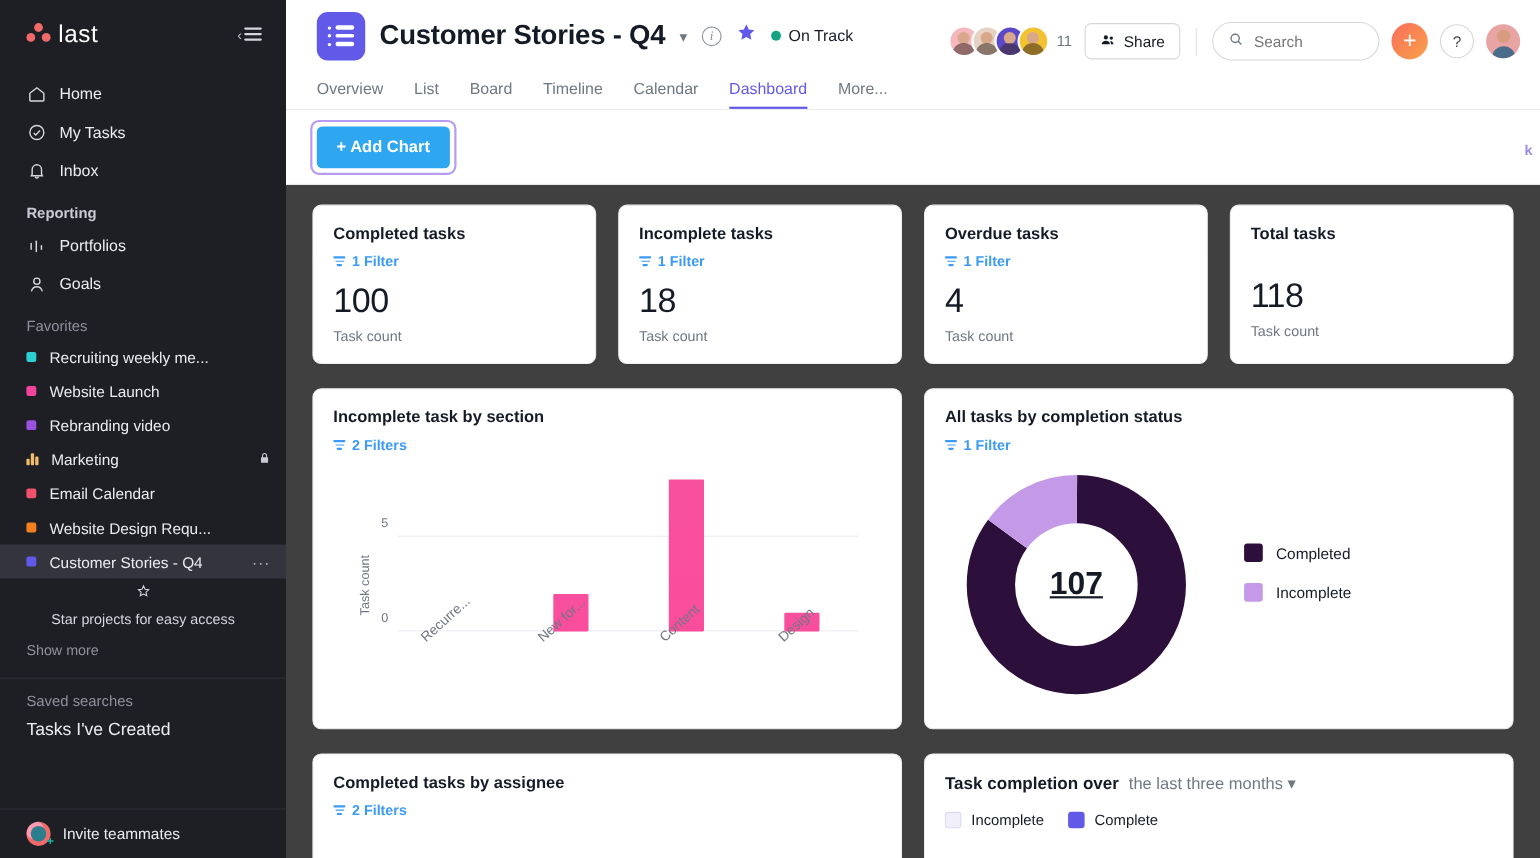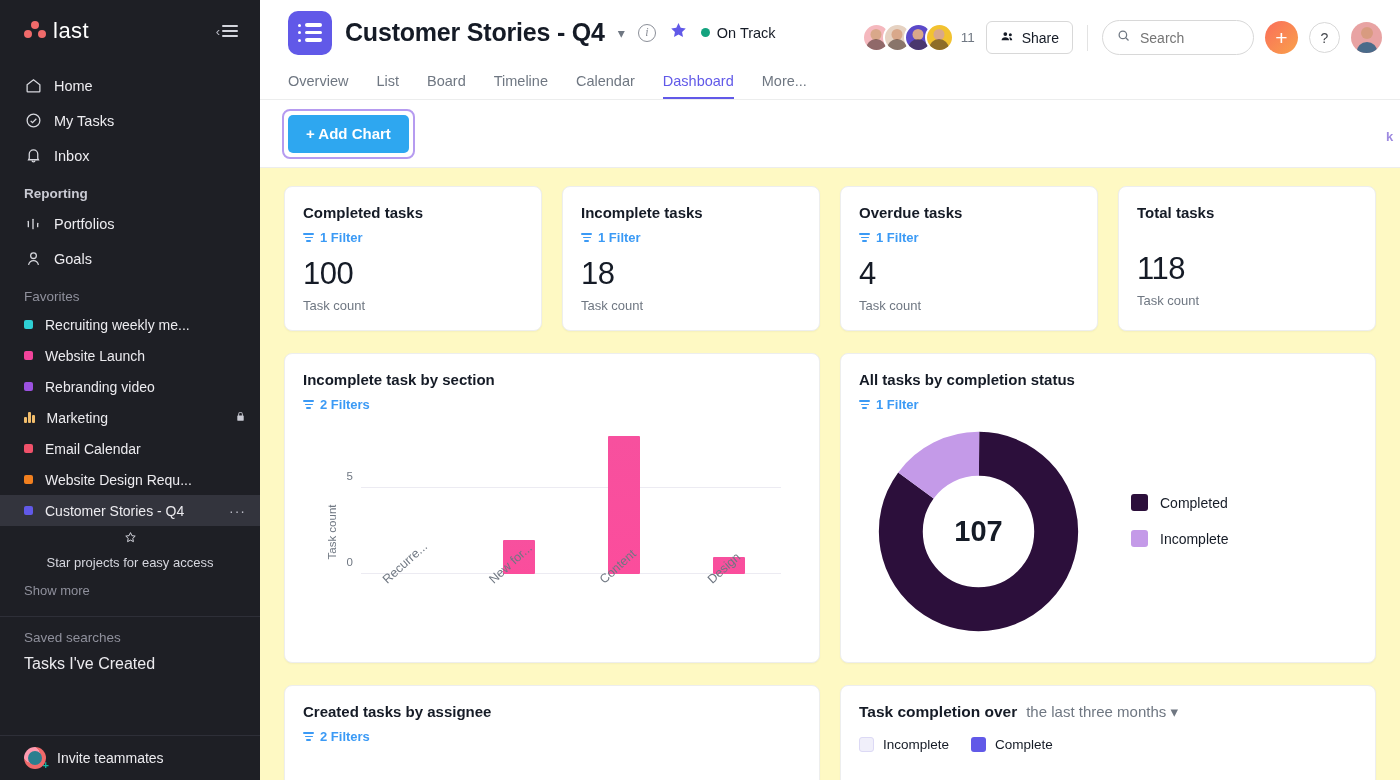--- a/index.html
+++ b/index.html
@@ -164,21 +164,21 @@
   .addchart-wrap { border: 2px solid #b69bf0; border-radius: 8px; padding: 4px; }
   .addchart {
     display: flex; align-items: center; gap: 7px;
     height: 38px; padding: 0 18px; border-radius: 5px;
     background: #2ea7f0; color: #fff; font-size: 15px; font-weight: 700;
     border: 0; cursor: pointer; font-family: "Liberation Sans", sans-serif;
   }
   .edge-ico { position: absolute; right: 4px; top: 29px; font-size: 13px; color: #9e8ae0; font-weight: 700; overflow: hidden; width: 10px; }
 
   
-  .board { flex: 1; background: #fef9c3; padding: 18px 24px 0 24px; overflow: hidden; }
+  .board { flex: 1; background: #404040; padding: 18px 24px 0 24px; overflow: hidden; }
   .row { display: flex; gap: 20px; margin-bottom: 22px; }
   .card {
     background: #fff; border: 1px solid #edeeee; border-radius: 8px;
     box-shadow: 0 1px 2px rgba(0,0,0,.04);
   }
   .stat-card { flex: 1; height: 145px; padding: 17px 18px; }
   .card-title { font-size: 15px; font-weight: 700; color: #151b26; }
   .filter-row { display: flex; align-items: center; gap: 6px; margin-top: 9px; cursor: pointer; }
   .filter-ico { display: inline-flex; flex-direction: column; gap: 2px; }
   .filter-ico i { display: block; height: 1.6px; background: #3b9af5; border-radius: 1px; }
@@ -212,21 +212,21 @@
     transform: translateX(-62%) rotate(-42deg); transform-origin: left top;
     font-size: 12.5px; color: #6f7782; white-space: nowrap;
   }
 
   
   .donut-wrap { position: absolute; left: 30px; top: 62px; width: 215px; height: 230px; display: flex; align-items: center; justify-content: center; }
   .donut { position: relative; width: 205px; height: 205px; }
   .donut svg { display: block; }
   .donut-center {
     position: absolute; inset: 0; display: flex; align-items: center; justify-content: center;
-    font-size: 29px; font-weight: 700; color: #151b26;
+    font-size: 29px; font-weight: 700; color: #151b26; text-decoration: underline;
   }
   .legend { position: absolute; left: 290px; top: 140px; display: flex; flex-direction: column; gap: 19px; }
   .leg-item { display: flex; align-items: center; gap: 12px; }
   .leg-sw { width: 17px; height: 17px; border-radius: 3px; }
   .leg-text { font-size: 14px; color: #151b26; }
 
   
   .tc-head { display: flex; align-items: baseline; gap: 9px; }
   .tc-title { font-size: 15.5px; font-weight: 700; color: #151b26; }
   .tc-range { font-size: 15px; color: #6f7782; cursor: pointer; }
@@ -594,21 +594,21 @@
             <div class="leg-item">
               <span class="leg-sw" style="background:#c49ae8"></span>
               <span class="leg-text">Incomplete</span>
             </div>
           </div>
         </div>
       </div>
 
       <div class="row">
         <div class="card bot-card">
-          <div class="card-title">Created tasks by assignee</div>
+          <div class="card-title">Completed tasks by assignee</div>
           <div class="filter-row">
             <span class="filter-ico">
                 <i></i>
                 <i></i>
                 <i></i>
               </span>
             <span class="filter-text">2 Filters</span>
           </div>
         </div>
 

